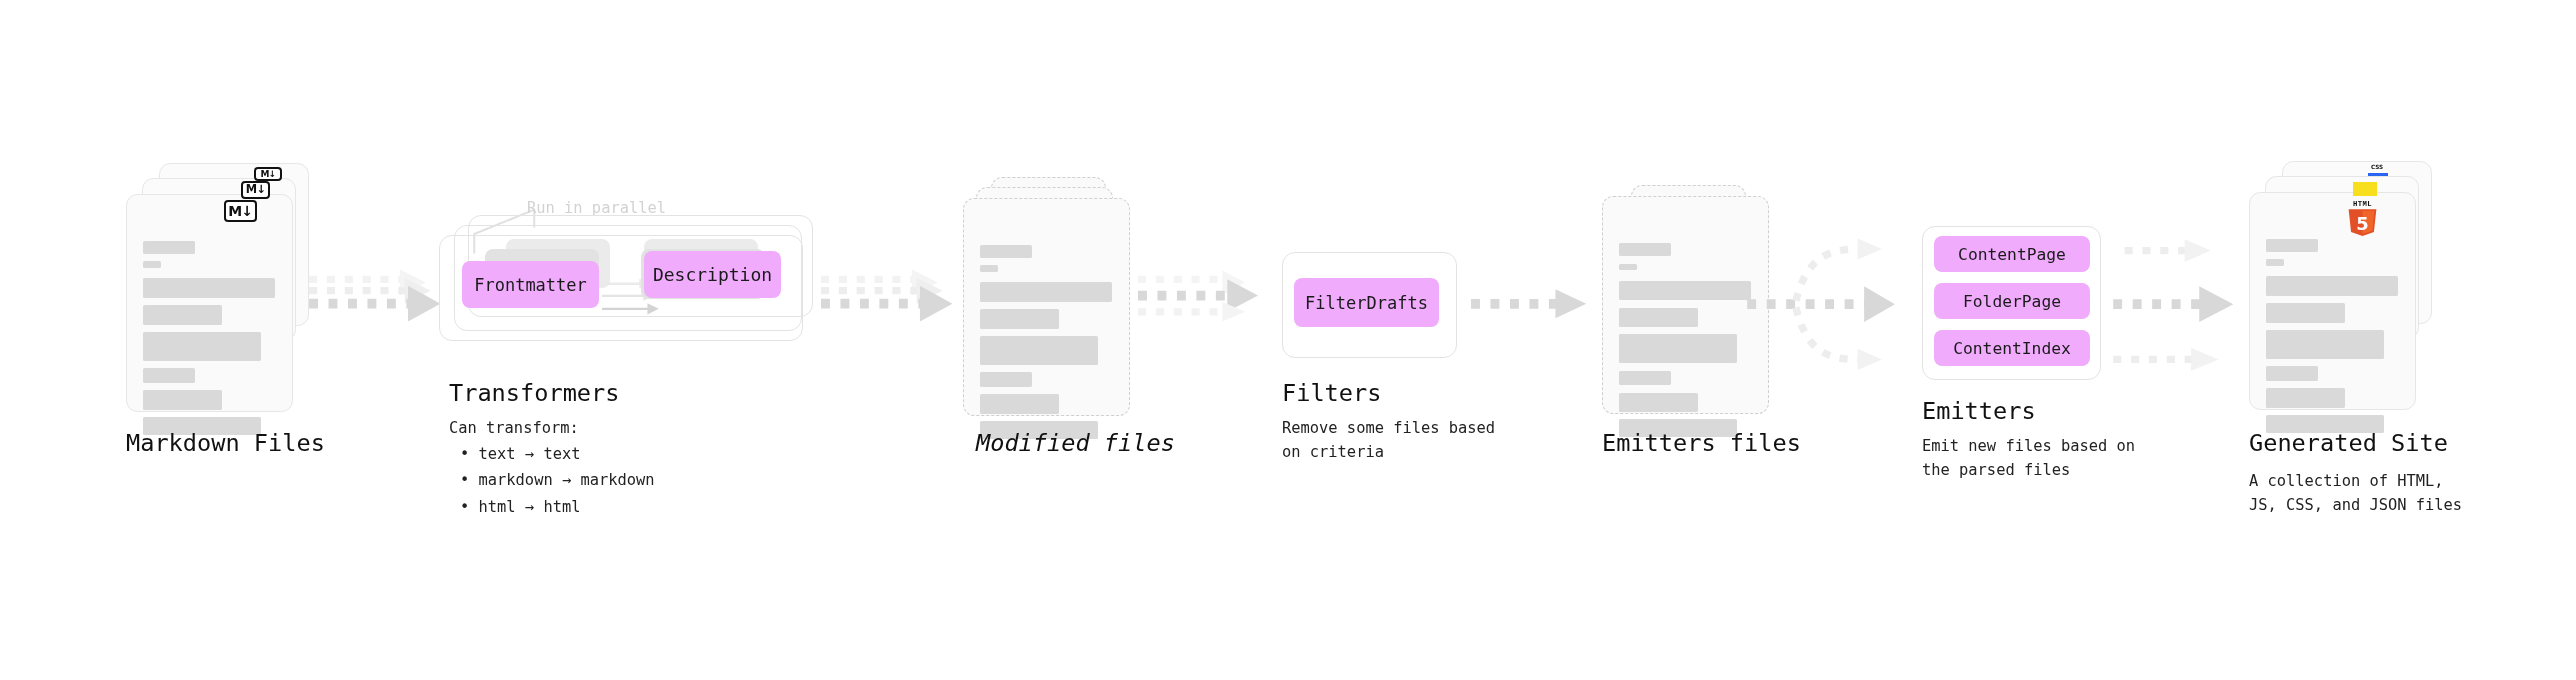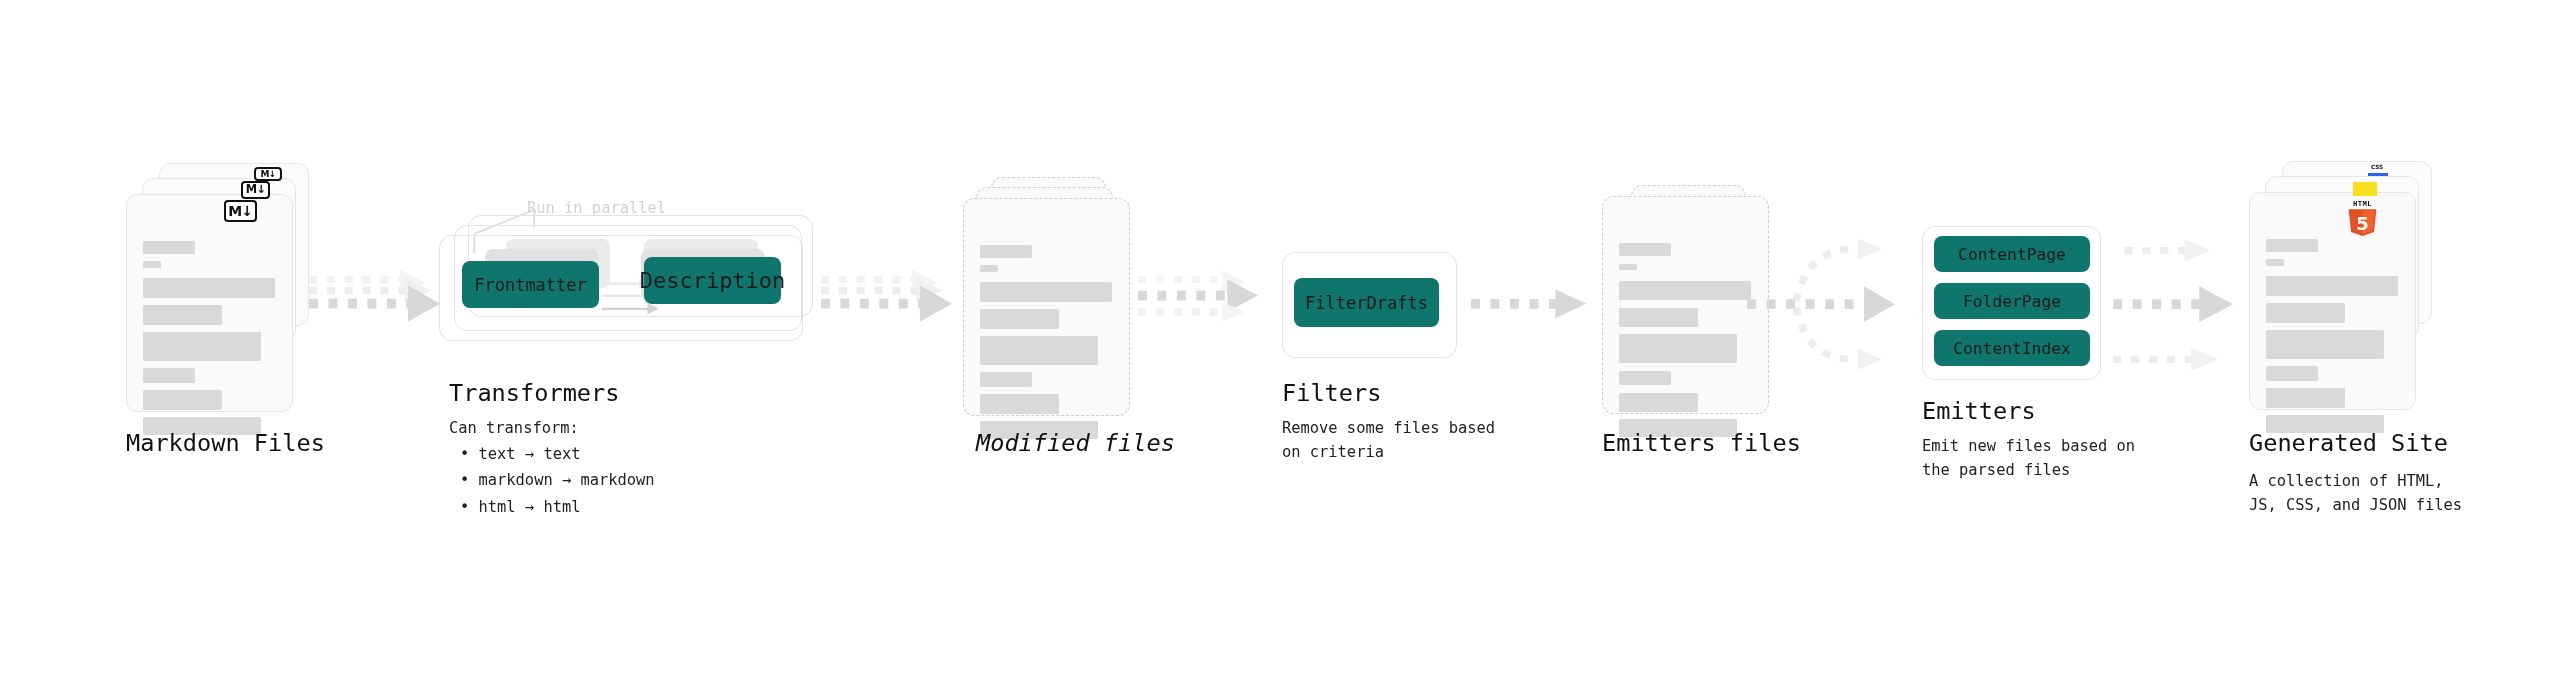--- a/index.html
+++ b/index.html
@@ -41,21 +41,21 @@
   .csstxt{position:absolute;font-family:"DejaVu Sans","Liberation Sans",sans-serif;
           font-weight:bold;font-size:5.7px;color:#111;letter-spacing:0px;}
   .jsbar{position:absolute;background:#f7df1e;}
 
   
   .group{
     position:absolute;border:1.6px solid #e3e3e3;border-radius:13px;
     background:rgba(255,255,255,0.0);box-sizing:border-box;
   }
   .pill{
-    position:absolute;background:#0f766e;border-radius:8.1px;
+    position:absolute;background:#f0abfc;border-radius:8.1px;
     display:flex;align-items:center;justify-content:center;
     font-size:17px;color:#1a1a1a;box-sizing:border-box;white-space:nowrap;
   }
 
   
   .title{
     position:absolute;font-size:23.6px;color:#111;white-space:nowrap;
     letter-spacing:0px;
   }
   .sub{
@@ -139,21 +139,21 @@
       <line x1="0" y1="7" x2="48" y2="7" stroke="#eaeaea" stroke-width="3"></line>
       <polygon points="46,1 58,7 46,13" fill="#eaeaea"></polygon>
       <line x1="0" y1="22" x2="53" y2="22" stroke="#e4e4e4" stroke-width="3"></line>
       <polygon points="51,16 63,22 51,28" fill="#e4e4e4"></polygon>
       <line x1="0" y1="38" x2="58" y2="38" stroke="#d3d3d3" stroke-width="3"></line>
       <polygon points="56,31 70,38 56,45" fill="#d3d3d3"></polygon>
     </svg>
 
     <div class="pill" style="left:205px;top:24.4px;width:114px;height:49px;background:#ebebeb;"></div>
     <div class="pill" style="left:202px;top:34px;width:124px;height:50px;background:#e2e2e2;"></div>
-    <div class="pill" style="left:205px;top:42px;width:137px;height:47px;font-size:22px;text-align:right;">
+    <div class="pill" style="left:205px;top:36px;width:137px;height:47px;font-size:18px;text-align:right;">
       <span>Description</span>
     </div>
   </div>
 
   <div class="title" style="left:449px;top:379px;">Transformers</div>
   <div class="sub" style="left:449px;top:417px;">Can transform:</div>
   <div class="bullets" style="left:460px;top:441px;">
     <div>• text → text</div>
     <div>• markdown → markdown</div>
     <div>• html → html</div>

